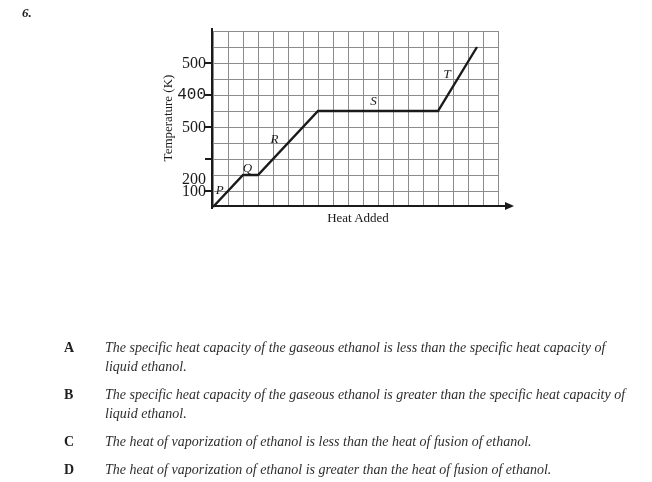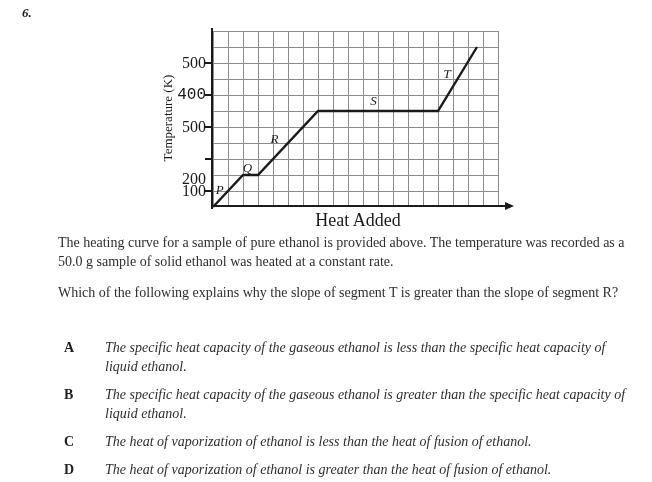--- a/index.html
+++ b/index.html
@@ -23,21 +23,21 @@
   .x-axis{position:absolute;left:211px;top:205px;width:296px;height:2px;background:#1a1a1a;}
   .x-arrow{position:absolute;left:505px;top:201.5px;width:0;height:0;
            border-left:9px solid #1a1a1a;border-top:4.5px solid transparent;
            border-bottom:4.5px solid transparent;}
   .ytick-label{position:absolute;left:166px;width:40px;text-align:right;
                font-size:16px;color:#1a1a1a;line-height:18px;}
   .ytick-dash{position:absolute;left:205px;width:6px;height:2px;background:#1a1a1a;}
   .ylabel{position:absolute;left:168px;top:118px;transform:translate(-50%,-50%) rotate(-90deg);
           white-space:nowrap;font-size:13px;color:#1a1a1a;}
   .xlabel{position:absolute;left:358px;top:210px;transform:translateX(-50%);
-          white-space:nowrap;font-size:18px;color:#1a1a1a;}
+          white-space:nowrap;font-size:13px;color:#1a1a1a;}
 
   
   .textcol{position:absolute;left:58px;width:578px;font-size:14px;line-height:19px;}
   .passage{top:233px;}
   .prompt{top:283px;}
   .choices{position:absolute;left:58px;top:338px;width:580px;}
   .choice{display:flex;margin-bottom:9px;font-size:14px;line-height:19px;}
   .choice .letter{width:47px;flex:0 0 47px;padding-left:6px;box-sizing:border-box;
                   font-weight:bold;color:#1f1f1f;}
   .choice .ctext{width:530px;font-style:italic;}
@@ -72,22 +72,20 @@
         <div class="ytick-dash" style="top: 158px;"></div>
         <div class="ytick-label" style="top: 118px;">500</div>
         <div class="ytick-dash" style="top: 126px;"></div>
         <div class="ytick-label" style="top: 86px; font-family: Liberation Mono, monospace;">400</div>
         <div class="ytick-dash" style="top: 94px;"></div>
         <div class="ytick-label" style="top: 54px;">500</div>
         <div class="ytick-dash" style="top: 62px;"></div>
       </div>
   </div>
 
-  <div class="textcol passage">The heating curve for a sample of pure ethanol is provided above. The temperature was recorded as a 50.0 g sample of solid ethanol was heated at a constant rate.</div>
-  <div class="textcol prompt">Which of the following explains why the slope of segment T is greater than the slope of segment R?</div>
 
   <div class="choices" id="choices">
       <div class="choice">
         <div class="letter">A</div>
         <div class="ctext">The specific heat capacity of the gaseous ethanol is less than the specific heat capacity of liquid ethanol.</div>
       </div>
       <div class="choice">
         <div class="letter">B</div>
         <div class="ctext">The specific heat capacity of the gaseous ethanol is greater than the specific heat capacity of liquid ethanol.</div>
       </div>

